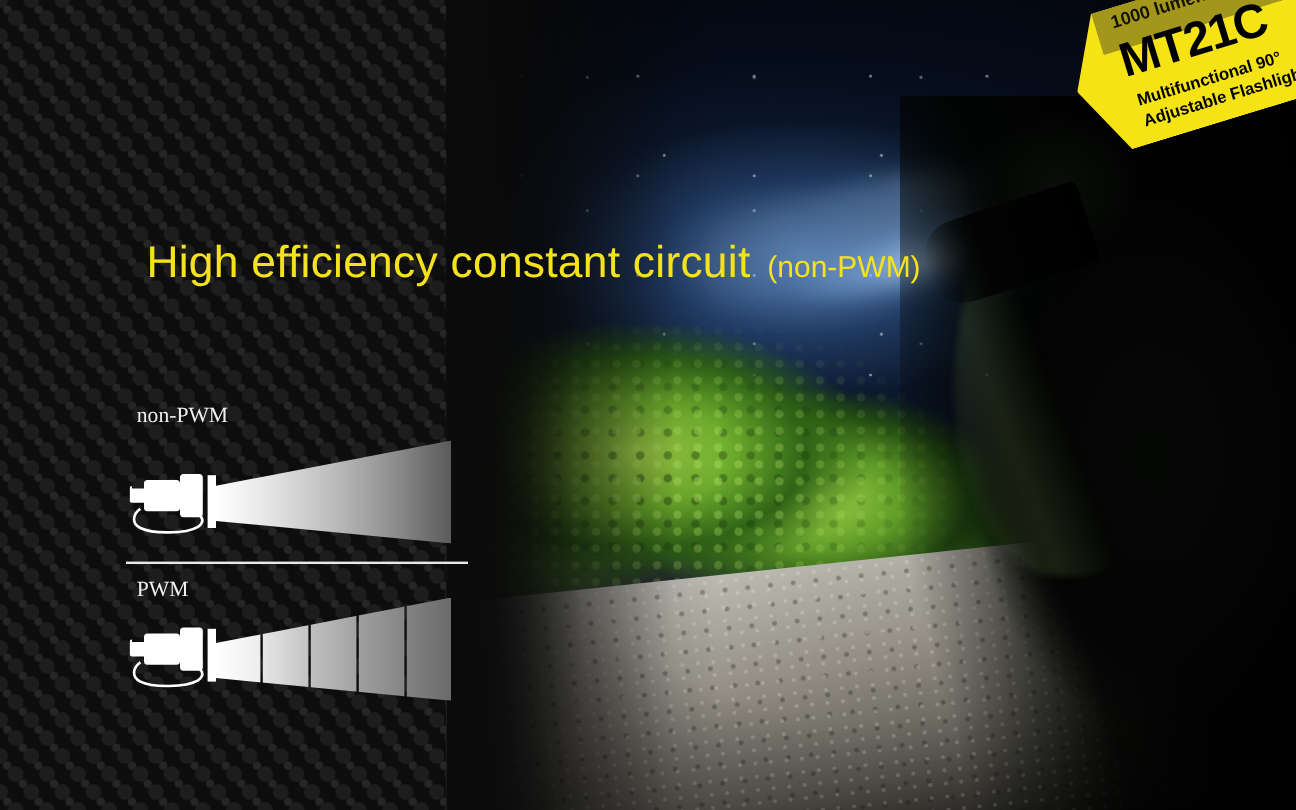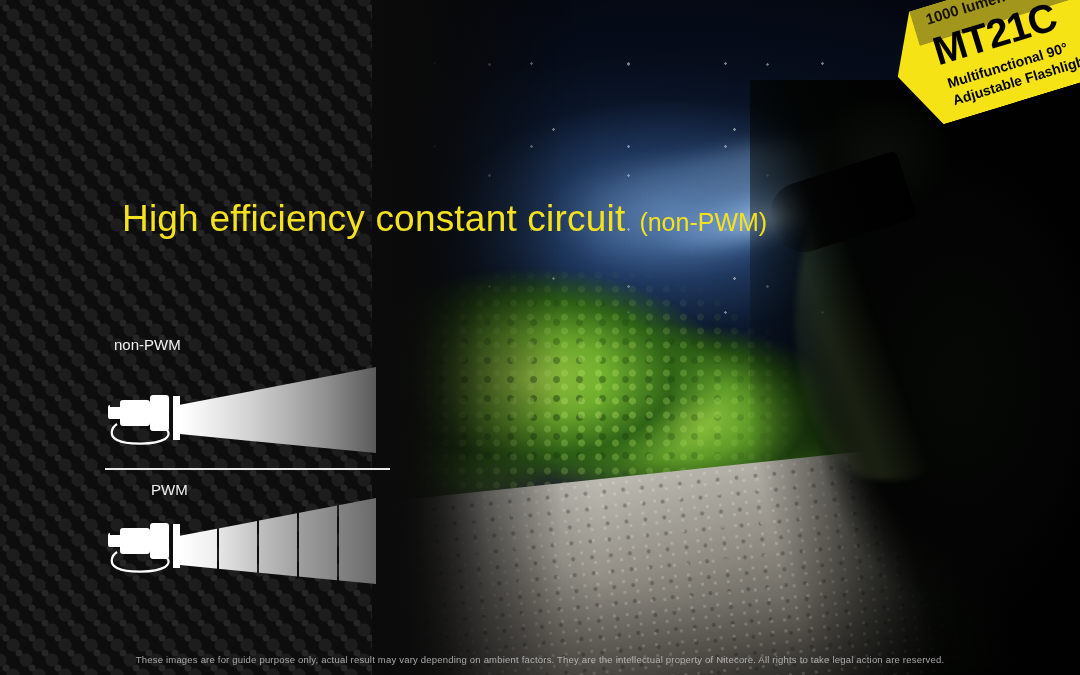--- a/index.html
+++ b/index.html
@@ -118,21 +118,21 @@
   .badge-sub2{position:absolute;left:46px;top:90px;font-size:14px;color:#000;font-weight:600;white-space:nowrap;}
 
   
   .headline{position:absolute;left:108px;top:198px;white-space:nowrap;margin-left:14px;}
   .headline .h-main{font-size:37px;color:#f5e21f;letter-spacing:.2px;}
   .headline .h-paren{font-size:25px;color:#f5e21f;margin-left:14px;}
   .subhead{position:absolute;left:108px;top:264px;font-size:22px;color:#f2f2f2;white-space:nowrap;}
 
   
   .diagram{position:absolute;}
-  .diag-label{position:absolute;font-size:15px;color:#f0f0f0;white-space:nowrap;}
+  .diag-label{position:absolute;font-size:18px;color:#f0f0f0;white-space:nowrap;font-family:Liberation Serif, serif;}
   .divider{position:absolute;left:105px;top:468px;width:285px;height:2px;background:#e9e9e9;}
 
   .torch{position:absolute;width:86px;height:62px;}
 
   .beamwrap{position:absolute;}
   .beam-cont{position:absolute;inset:0;
     clip-path:polygon(0% 44%, 100% 0%, 100% 100%, 0% 78%);
     background:linear-gradient(90deg,#ffffff 0%,#f2f2f2 12%,#d6d6d6 33%,#b3b3b3 55%,#8f8f8f 75%,#6f6f6f 90%,#5a5a5a 100%);}
   .seg{position:absolute;top:0;height:100%;}
   .seg i{position:absolute;inset:0;display:block;}
@@ -191,21 +191,21 @@
       </svg>
     </div>
     <div class="beamwrap" style="left:180px;top:367px;width:196px;height:86px;">
       <div class="beam-cont"></div>
     </div>
   </div>
 
   <div class="divider"></div>
 
   <div class="diagram">
-    <div class="diag-label" style="left:114px;top:481px;margin-left:37px;">PWM</div>
+    <div class="diag-label" style="left:114px;top:481px;">PWM</div>
     <div class="torch" style="left:108px;top:515px;">
       <svg viewBox="0 0 86 62" width="86" height="62" aria-hidden="true">
         <path d="M2 20 h10 v-4 a3 3 0 0 1 3-3 h24 a3 3 0 0 1 3 3 v-5 a3 3 0 0 1 3-3 h13 a3 3 0 0 1 3 3 v30 a3 3 0 0 1 -3 3 h-13 a3 3 0 0 1 -3 -3 v-5 a3 3 0 0 1 -3 3 h-24 a3 3 0 0 1 -3 -3 v-4 h-10 a2 2 0 0 1 -2 -2 v-10 a2 2 0 0 1 2 -2 z" fill="#ffffff"></path>
         <rect x="62" y="9" width="3" height="44" fill="#0d0d0d"></rect>
         <rect x="65" y="9" width="7" height="44" fill="#ffffff"></rect>
         <path d="M9 37 c-6 4 -8 12 0 16 c10 5 38 5 48 -1 c6 -4 4 -10 -3 -11" fill="none" stroke="#ffffff" stroke-width="2.2"></path>
       </svg>
     </div>
     <div class="beamwrap" style="left:180px;top:498px;width:196px;height:86px;">
       <div style="position:absolute;inset:0;clip-path:polygon(0% 44%, 100% 0%, 100% 100%, 0% 78%);">
@@ -221,15 +221,14 @@
         <div class="seg" style="left:119px;width:38px;">
             <i style="background:linear-gradient(90deg,#9f9f9f 0%,#858585 100%)"></i>
           </div>
         <div class="seg" style="left:159px;width:37px;">
             <i style="background:linear-gradient(90deg,#838383 0%,#6a6a6a 100%)"></i>
           </div>
       </div>
     </div>
   </div>
 
-  <div class="footer">These images are for guide purpose only, actual result may vary depending on ambient factors. They are the intellectual property of Nitecore. All rights to take legal action are reserved.</div>
 
 </div>
 
 </body></html>

